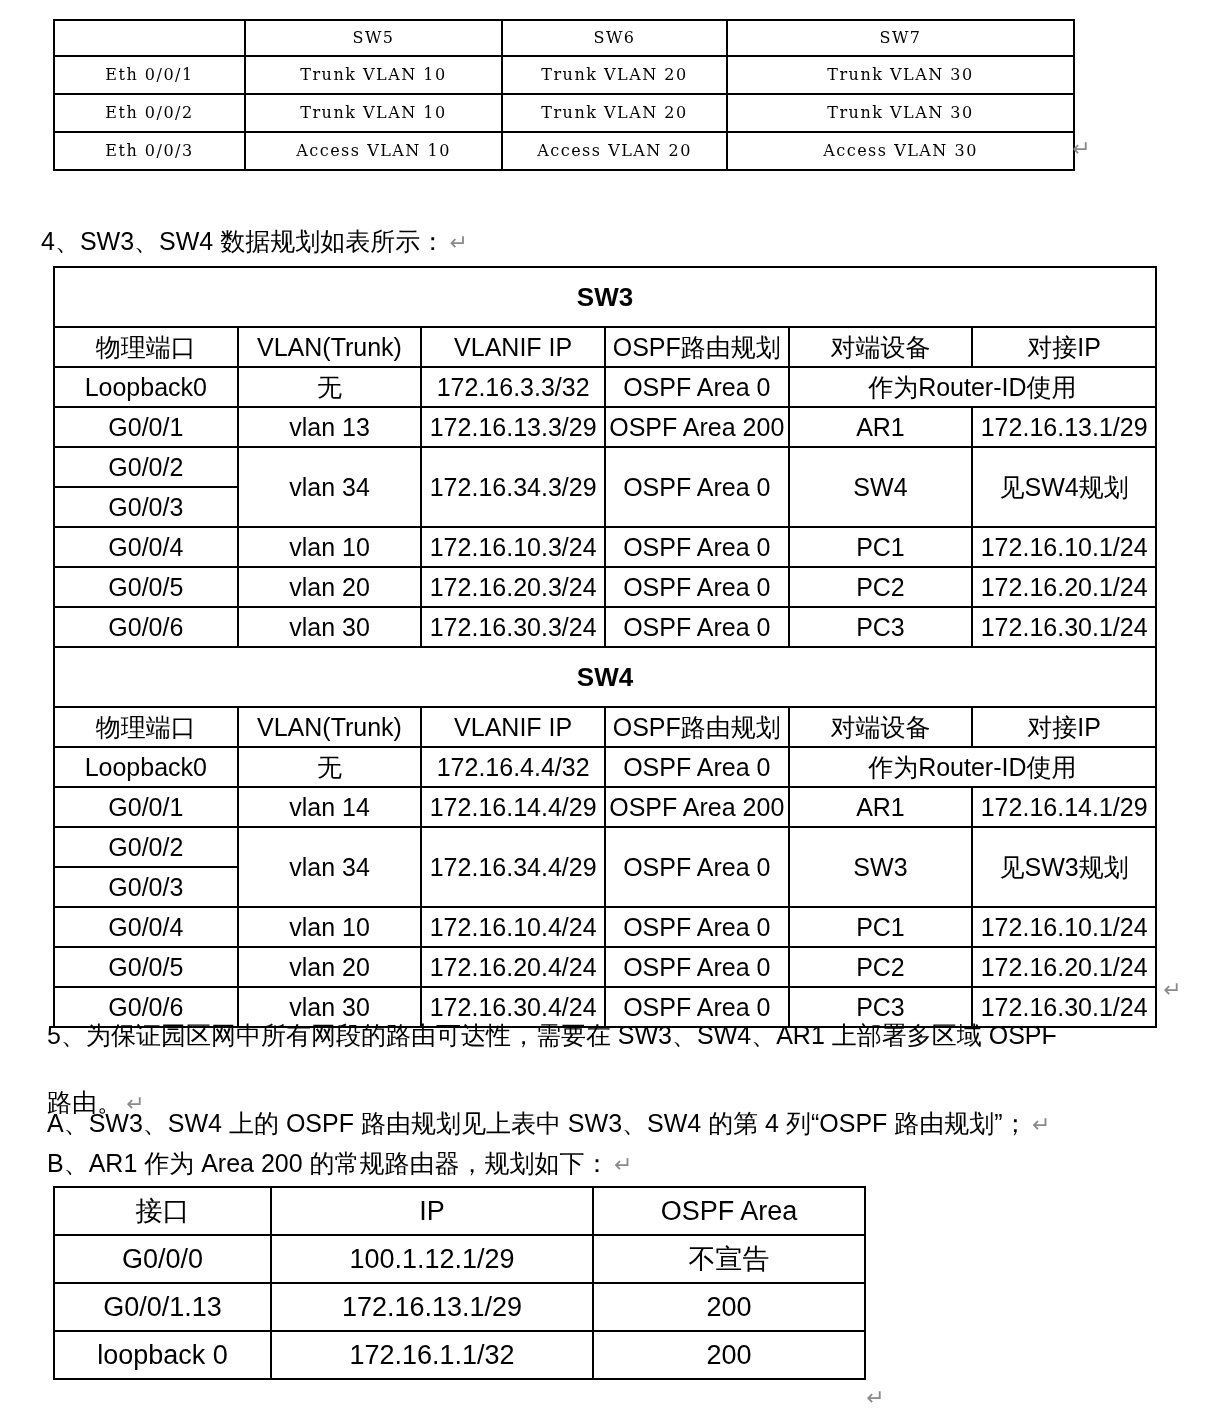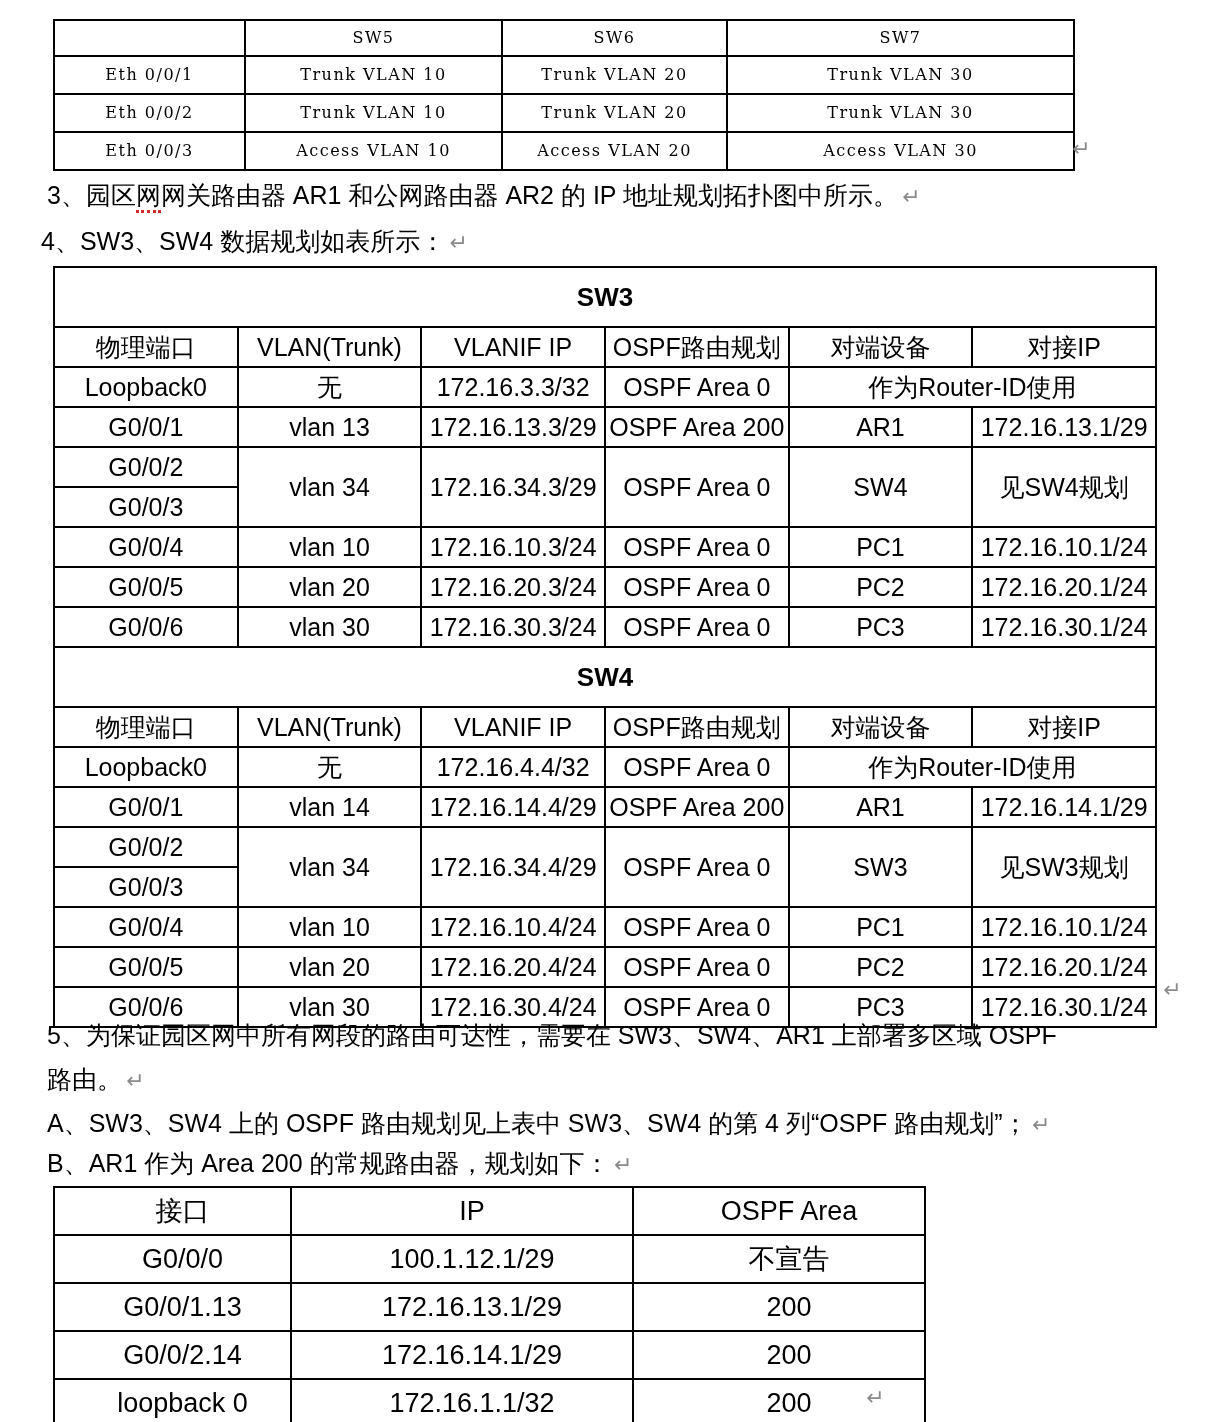--- a/index.html
+++ b/index.html
@@ -99,21 +99,21 @@
 
   
   #table-ar1 {
     position: absolute;
     left: 53px;
     top: 1186px;
     width: 805px;
     font-size: 27px;
     font-family: "Liberation Sans", "DejaVu Sans", sans-serif;
   }
-  #table-ar1 td { height: 46px; line-height: 46px; padding-left: 20px; }
+  #table-ar1 td { height: 46px; line-height: 46px; }
   .aw1 { width: 215px; }
   .aw2 { width: 320px; }
   .aw3 { width: 270px; }
 
   .mark {
     position: absolute;
     color: #8a8a8a;
     font-size: 22px;
     font-family: "DejaVu Sans", sans-serif;
   }
@@ -146,23 +146,20 @@
     <tr>
       <td>Eth 0/0/3</td>
       <td>Access VLAN 10</td>
       <td>Access VLAN 20</td>
       <td>Access VLAN 30</td>
     </tr>
   </tbody>
     </table>
   <span class="mark" style="left:1072px; top:136px;">↵</span>
 
-  <div class="para" style="left:47px; top:173px;">
-    <span>3、园区</span><span class="misspell">网</span><span>网关路由器 AR1 和公网路由器 AR2 的 IP 地址规划拓扑图中所示。</span><span class="pilcrow">↵</span>
-  </div>
 
   <div class="para" style="left:41px; top:219px;">
     <span>4、SW3、SW4 数据规划如表所示：</span><span class="pilcrow">↵</span>
   </div>
 
   <table class="doc-table" id="table-sw">
 
     <tbody>
         <tr>
       <td class="section-title" colspan="6">SW3</td>
@@ -287,21 +284,21 @@
       <td>PC3</td>
       <td>172.16.30.1/24</td>
     </tr>
   </tbody>
     </table>
   <span class="mark" style="left:1163px; top:977px;">↵</span>
 
   <div class="para" style="left:47px; top:1013px;">
     <span>5、为保证园区网中所有网段的路由可达性，需要在 SW3、SW4、AR1 上部署多区域 OSPF</span>
   </div>
-  <div class="para" style="left:47px; top:1057px;">
+  <div class="para" style="left:47px; top:1080px;">
     <span>路由。</span><span class="pilcrow">↵</span>
   </div>
 
   <div class="para" style="left:47px; top:1101px;">
     <span>A、SW3、SW4 上的 OSPF 路由规划见上表中 SW3、SW4 的第 4 列“OSPF 路由规划”；</span><span class="pilcrow">↵</span>
   </div>
 
   <div class="para" style="left:47px; top:1141px;">
     <span>B、AR1 作为 Area 200 的常规路由器，规划如下：</span><span class="pilcrow">↵</span>
   </div>
@@ -317,25 +314,20 @@
       <td>G0/0/0</td>
       <td>100.1.12.1/29</td>
       <td>不宣告</td>
     </tr>
     <tr>
       <td>G0/0/1.13</td>
       <td>172.16.13.1/29</td>
       <td>200</td>
     </tr>
     <tr>
-      <td>G0/0/2.14</td>
-      <td>172.16.14.1/29</td>
-      <td>200</td>
-    </tr>
-    <tr>
       <td>loopback 0</td>
       <td>172.16.1.1/32</td>
       <td>200</td>
     </tr>
   </tbody>
     </table>
   <span class="mark" style="left:866px; top:1385px;">↵</span>
 
 </div>
 

